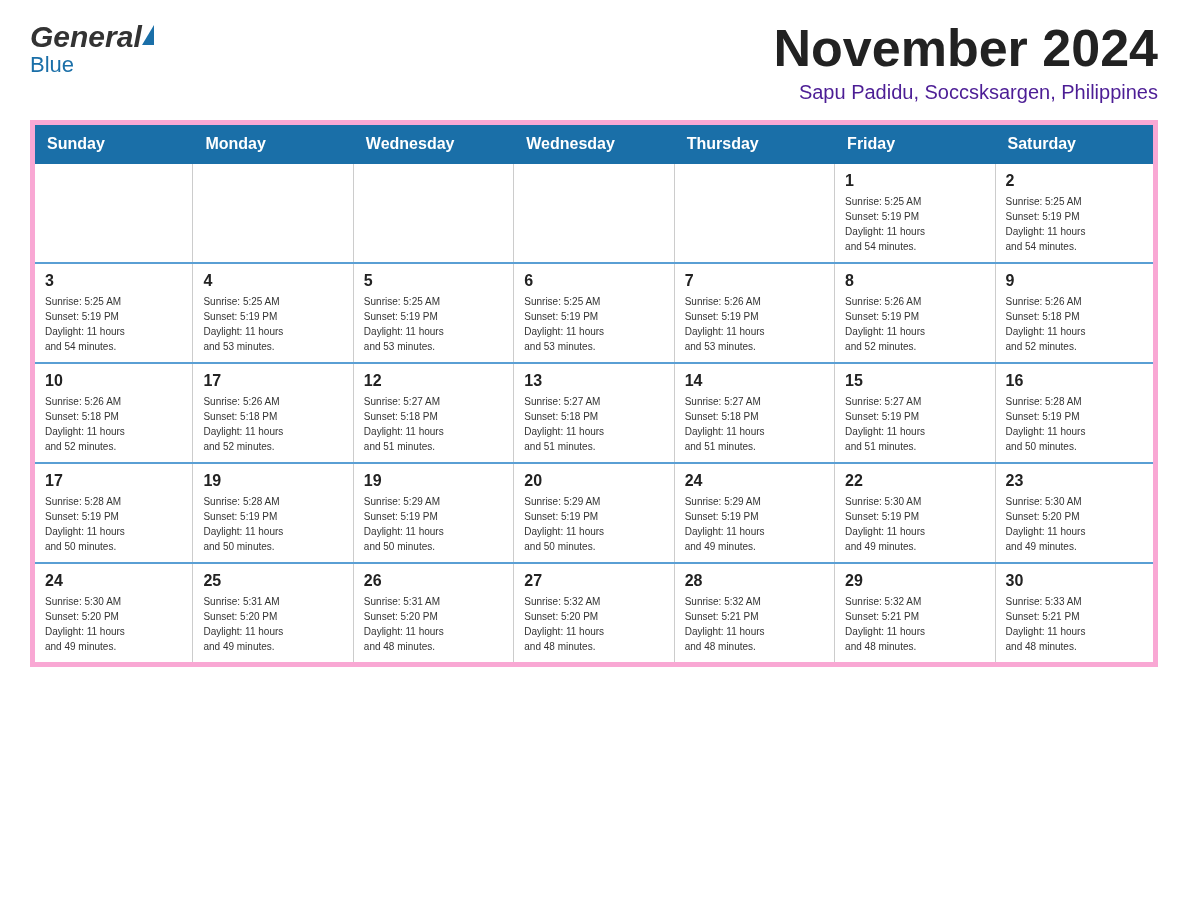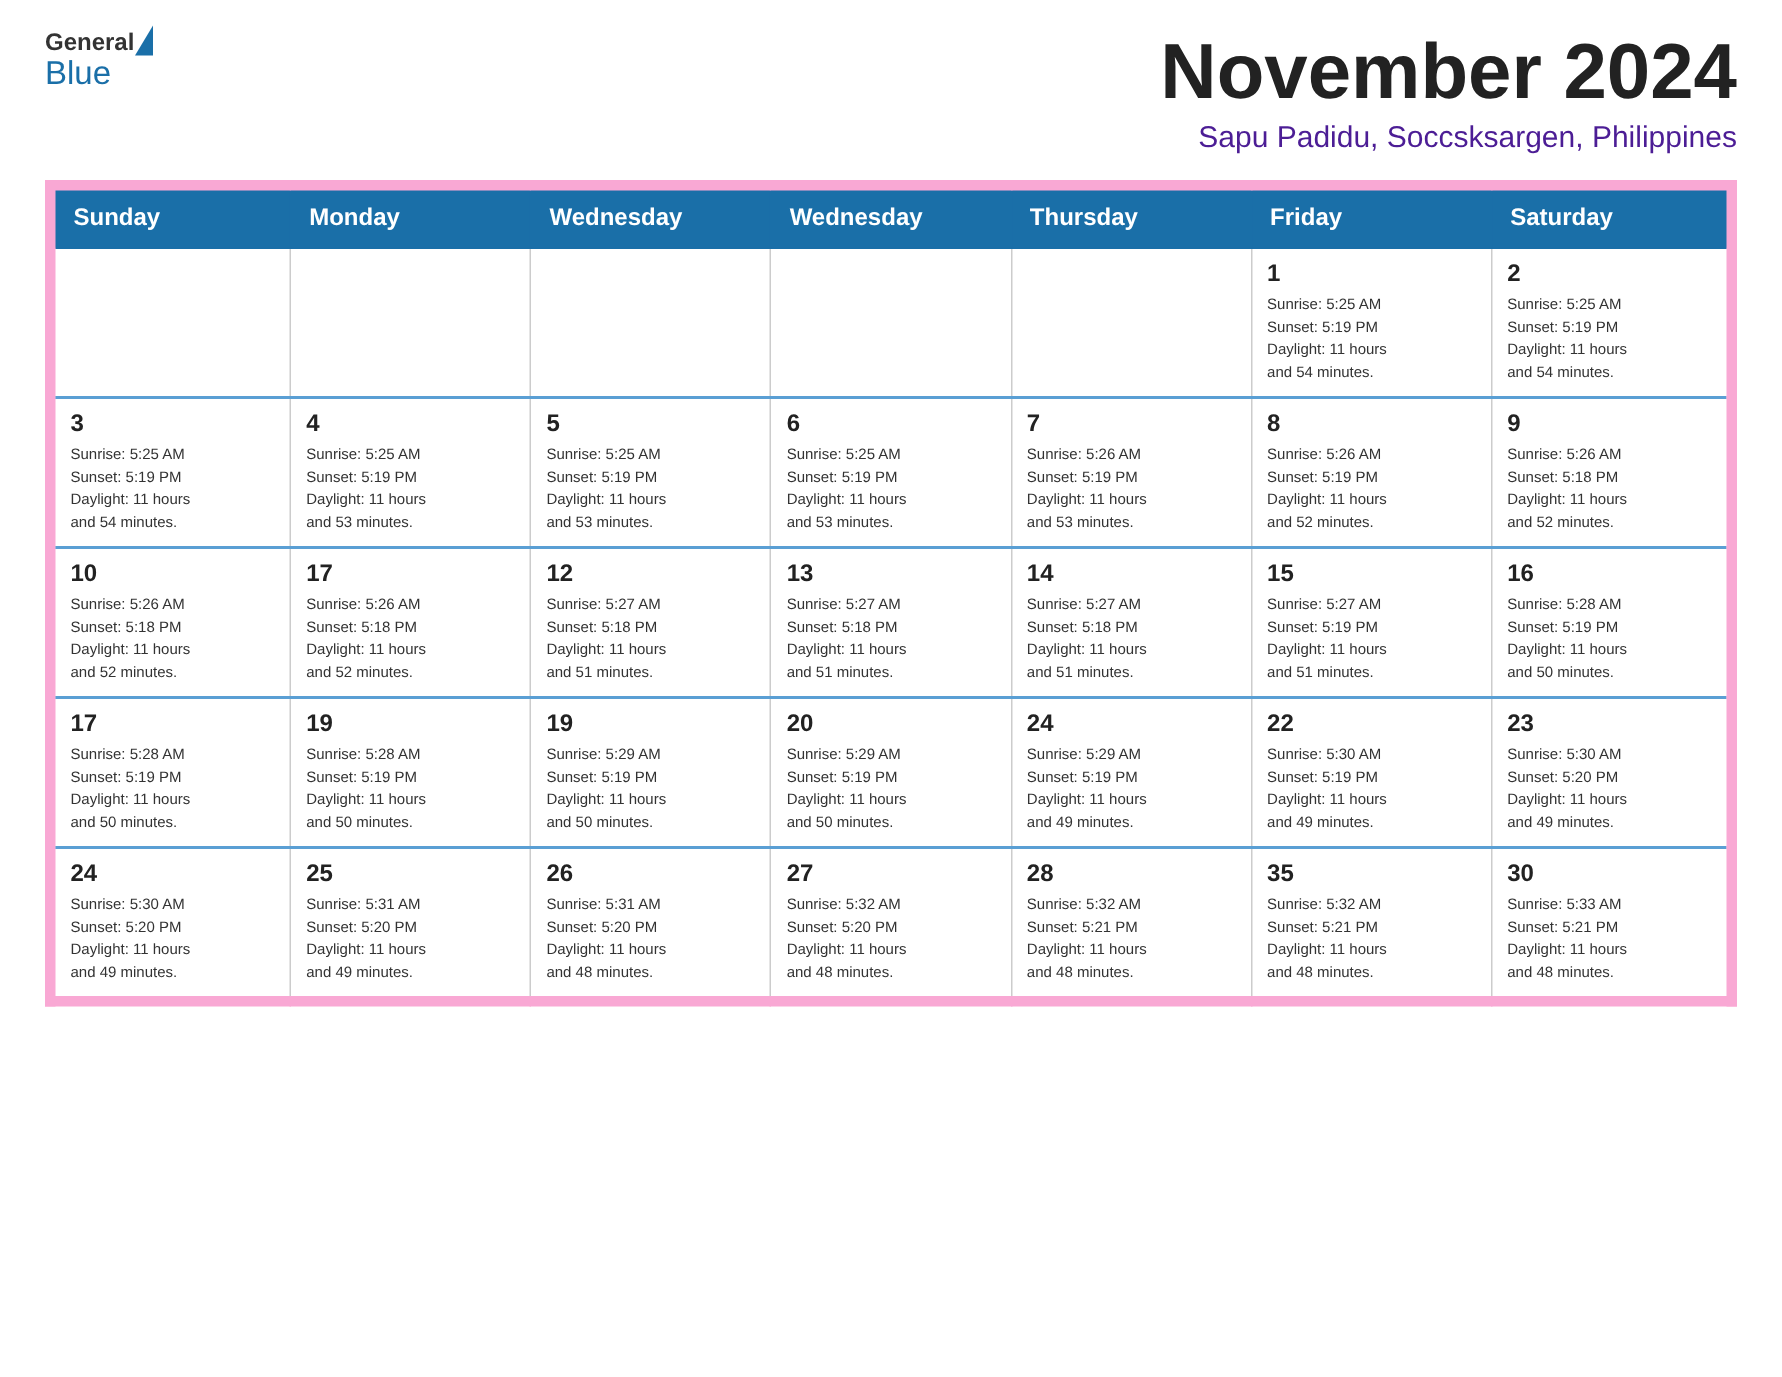--- a/index.html
+++ b/index.html
@@ -10,23 +10,24 @@
       min-height: 918px;
       padding: 20px 30px;
     }
     .header {
       display: flex;
       justify-content: space-between;
       align-items: flex-start;
       margin-bottom: 16px;
     }
     .logo-text-general {
-      font-size: 16px;
+      font-size: 30px;
       font-weight: bold;
       color: #333;
+      font-style: italic;
     }
     .logo-triangle {
       width: 0;
       height: 0;
       border-left: 12px solid transparent;
       border-bottom: 20px solid #1a6fa8;
       display: inline-block;
       margin-top: -4px;
     }
     .logo-text-blue {
@@ -46,21 +47,21 @@
       line-height: 1.1;
     }
     .location-subtitle {
       font-size: 20px;
       color: #4c1d95;
       margin-top: 4px;
     }
     .calendar-table {
       width: 100%;
       border-collapse: collapse;
-      border: 7px solid #f9a8d4;
+      border: 5px solid #f9a8d4;
     }
     .calendar-table thead tr th {
       background-color: #1a6fa8;
       color: #fff;
       font-size: 16px;
       font-weight: bold;
       padding: 10px 12px;
       text-align: left;
       border: 1px solid #1a6fa8;
     }
@@ -335,21 +336,21 @@
 and 48 minutes.</div>
         </td>
         <td>
           <div class="day-number">28</div>
           <div class="day-info" style="white-space: pre-line;">Sunrise: 5:32 AM
 Sunset: 5:21 PM
 Daylight: 11 hours
 and 48 minutes.</div>
         </td>
         <td>
-          <div class="day-number">35</div>
+          <div class="day-number">29</div>
           <div class="day-info" style="white-space: pre-line;">Sunrise: 5:32 AM
 Sunset: 5:21 PM
 Daylight: 11 hours
 and 48 minutes.</div>
         </td>
         <td>
           <div class="day-number">30</div>
           <div class="day-info" style="white-space: pre-line;">Sunrise: 5:33 AM
 Sunset: 5:21 PM
 Daylight: 11 hours

